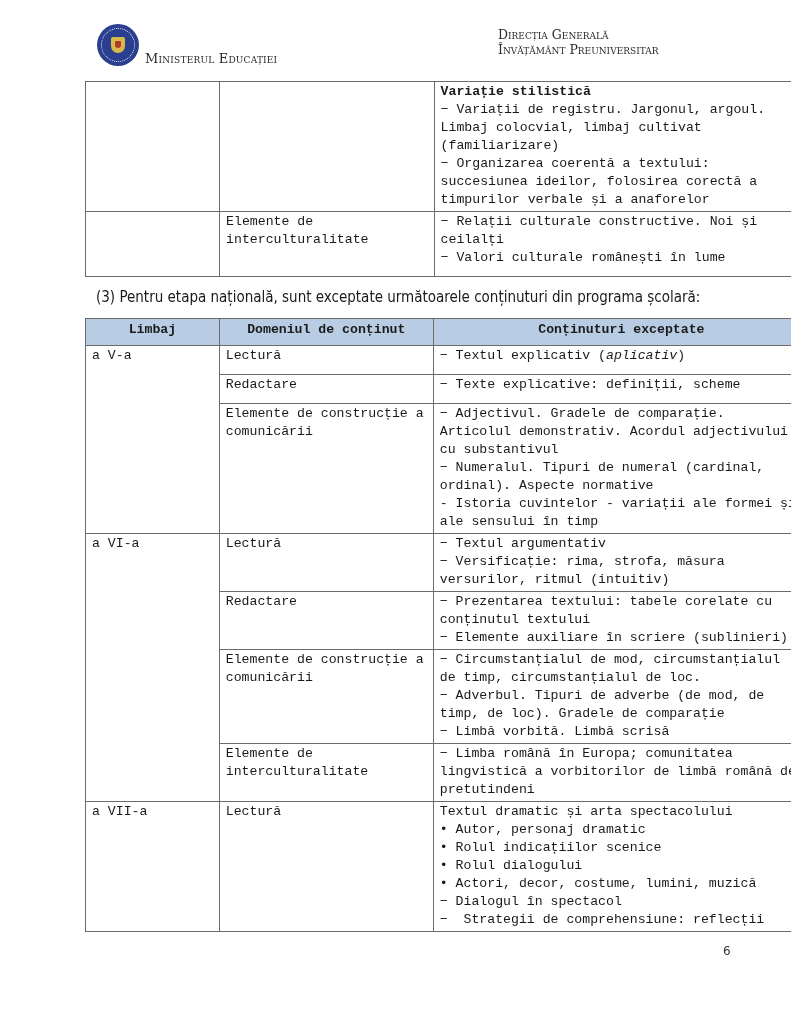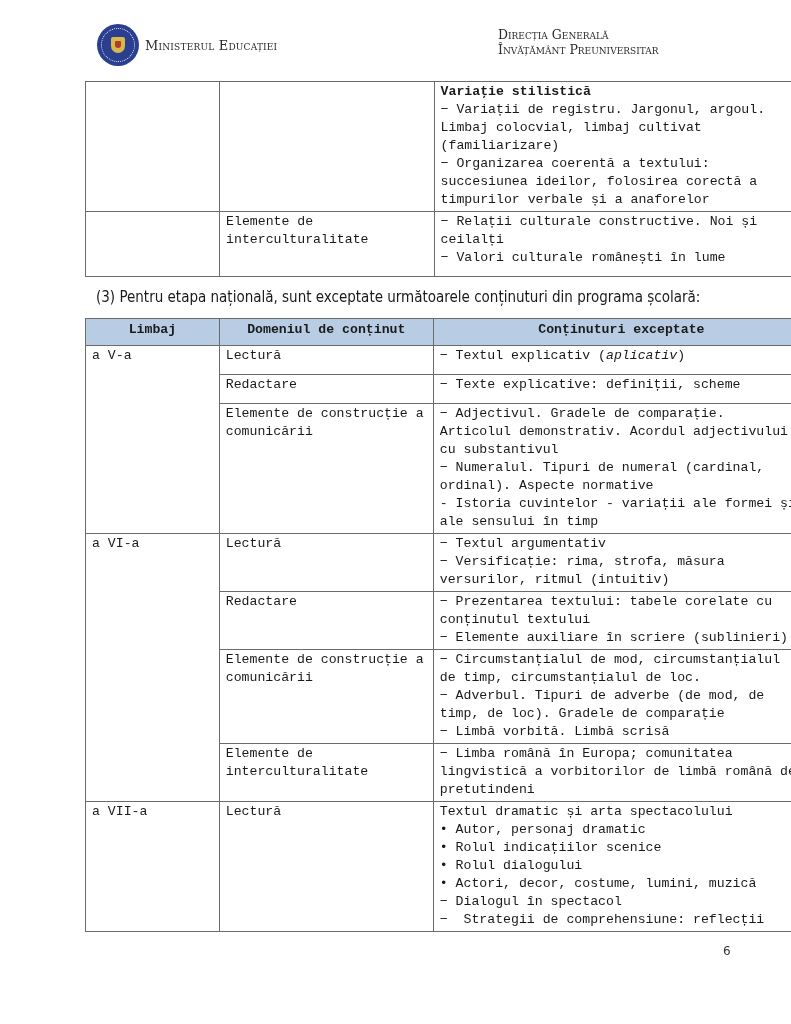--- a/index.html
+++ b/index.html
@@ -1,18 +1,18 @@
 <!DOCTYPE html>
 <html><head>
 <meta charset="utf-8">
 <style>
   html, body { margin: 0; padding: 0; background: #ffffff; }
   body { width: 791px; height: 1024px; position: relative; overflow: hidden;
          font-family: "DejaVu Sans", sans-serif; color: #1a1a1a; }
-  .header-left { position: absolute; left: 97px; top: 24px; display: flex; align-items: center; }
+  .header-left { position: absolute; left: 97px; top: 24px; display: flex; align-items: flex-end; }
   .logo { width: 42px; height: 42px; border-radius: 50%; background: #2a3f8f; position: relative;
           display: flex; align-items: center; justify-content: center; }
   .logo .ring { position: absolute; inset: 4px; border-radius: 50%; border: 1.5px dotted #e6e9f5; }
   .logo .crest { width: 14px; height: 16px; background: #d9b84a; border-radius: 2px 2px 7px 7px; position: relative; }
   .logo .crest::after { content: ""; position: absolute; left: 4px; top: 4px; width: 6px; height: 7px; background: #b03a2e; border-radius: 1px 1px 3px 3px; }
   .ministry { margin-left: 6px; font-family: "DejaVu Serif", serif; font-variant: small-caps;
               font-size: 13px; color: #2b2b2b; letter-spacing: 0.2px; }
   .header-right { position: absolute; left: 498px; top: 27px; width: 200px; 
                   font-family: "DejaVu Serif", serif; font-variant: small-caps; font-size: 12.5px;
                   line-height: 15px; color: #2b2b2b; }

